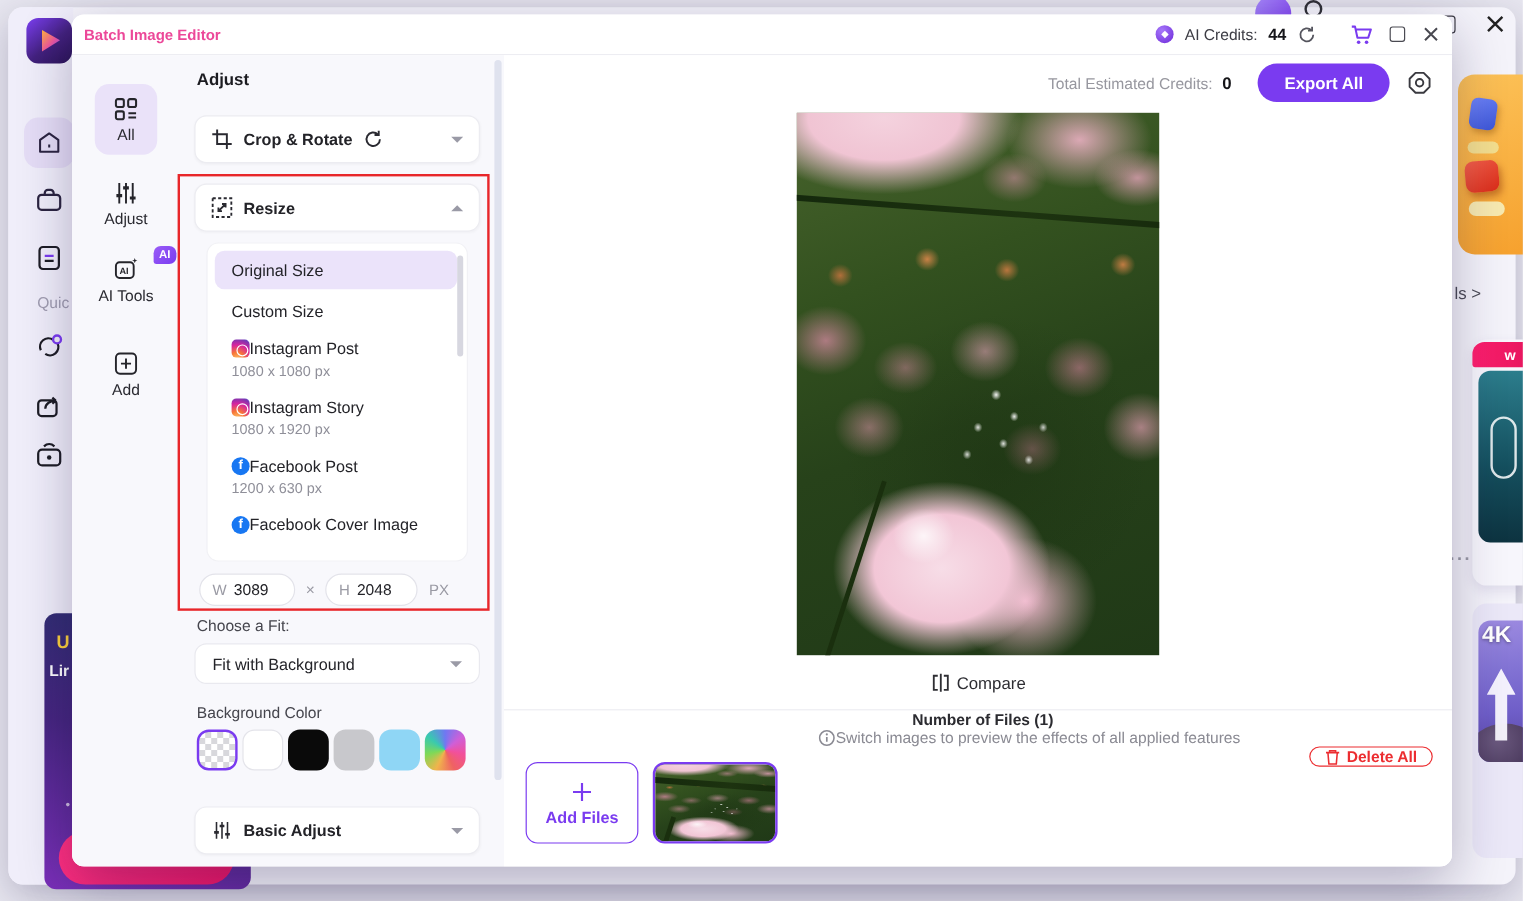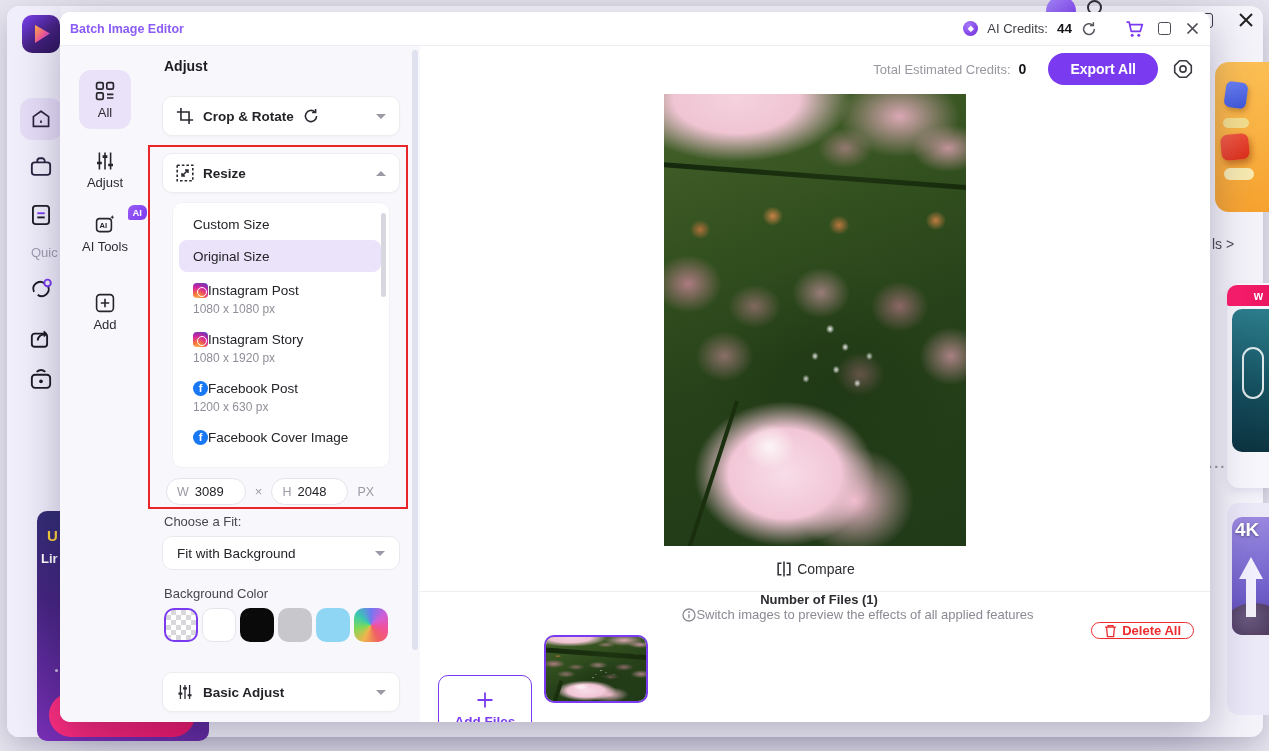--- a/index.html
+++ b/index.html
@@ -68,21 +68,21 @@
   .promo-u { position:absolute; left:10px; top:16px; color:#ffd43b; font-weight:800; font-size:15px; }
   .promo-lir { position:absolute; left:4px; top:40px; color:#fff; font-weight:700; font-size:13px; }
   .promo-blob { position:absolute; left:12px; top:182px; width:146px; height:44px; border-radius:26px;
                 background:linear-gradient(100deg,#ff2f80,#ec1566); }
   .promo-dot { position:absolute; width:3px; height:3px; border-radius:50%; background:rgba(255,255,255,.7); }
 
   
   .dialog { position:absolute; left:60px; top:12px; width:1150px; height:710px; background:#fff;
             border-radius:10px; box-shadow:0 14px 44px rgba(30,20,70,.30); overflow:hidden; z-index:10; }
   .titlebar { height:34px; display:flex; align-items:center; padding:0 10px; border-bottom:1px solid #ededf2; background:#fff; }
-  .tb-title { font-size:12.5px; font-weight:700; color:#8b5cf6; }
+  .tb-title { font-size:12.5px; font-weight:700; color:#ec4899; }
   .tb-right { margin-left:auto; display:flex; align-items:center; gap:9px; }
   .coin { width:15px; height:15px; border-radius:50%; background:radial-gradient(circle at 35% 30%,#a678fa,#6d28d9);
           color:#fff; font-size:8px; line-height:15px; text-align:center; }
   .cred-label { font-size:13px; color:#3c3c44; }
   .cred-value { font-size:13.5px; font-weight:800; color:#16161a; }
   .tb-sep { width:10px; }
   .tb-max { width:13px; height:13px; border:1.5px solid #4a4a52; border-radius:2.5px; margin:0 5px; }
   .tb-btn { display:flex; align-items:center; justify-content:center; cursor:default; }
 
   .dlg-body { position:absolute; top:34px; left:0; right:0; bottom:0; background:#f8f8fc; }
@@ -206,21 +206,21 @@
   .files-bar { position:absolute; top:545px; left:0; right:0; height:38px; border-top:1px solid #ededf2;
                display:flex; align-items:center; padding:0 16px 0 24px;flex-direction:column; }
   .files-count { font-size:13px; font-weight:600; color:#2b2b30; }
   .files-hint { display:flex; align-items:center; gap:0; margin-left:78px; }
   .files-hint span { font-size:13px; color:#8a8a93; }
   .delete-btn { margin-left:auto; height:26px; padding:0 12px; border-radius:14px; border:1.2px solid #ec2d30;
                 background:#fff; color:#ec2d30; font-size:13px; font-weight:bold; display:flex; align-items:center; gap:5px;
                 font-family:"Liberation Sans",sans-serif; }
   .files-row { position:absolute; top:589px; left:18px; display:flex; gap:12px; align-items:flex-start; }
   .add-files { width:94px; height:68px; background:#fff; border:1.5px solid #7a3bf0; border-radius:10px;
-               display:flex; flex-direction:column; align-items:center; justify-content:center; gap:4px;margin-top:40px; }
+               display:flex; flex-direction:column; align-items:center; justify-content:center; gap:4px; }
   .add-files span { font-size:13.5px; font-weight:600; color:#7a3bf0; }
   .thumb { width:104px; height:68px; border:2px solid #7a3bf0; border-radius:10px; overflow:hidden; }
   .thumb .flower-art { width:100%; height:100%; }
 </style>
 </head>
 <body>
 
 <div class="bg-win">
   <div class="bg-side">
     <div class="app-logo">
@@ -407,22 +407,22 @@
       <div class="card" style="top:107px">
         <svg width="18" height="18" viewBox="0 0 18 18">
           <rect x="1.2" y="1.2" width="15.6" height="15.6" fill="none" stroke="#2a2a31" stroke-width="1.6" stroke-dasharray="2.6 2"></rect>
           <path d="M6 12l6-6M12 9V6H9M6 9v3h3" fill="none" stroke="#2a2a31" stroke-width="1.5"></path>
         </svg>
         <span class="card-label">Resize</span>
         <span class="chev up"></span>
       </div>
 
       <div class="size-list">
+        <div class="opt selected">Original Size</div>
         <div class="opt plain">Custom Size</div>
-        <div class="opt selected">Original Size</div>
         <div class="opt-social">
           <div class="opt-row">
               <span class="ig-ico"></span>
               <span>Instagram Post</span>
             </div>
           <div class="opt-dims">1080 x 1080 px</div>
         </div>
         <div class="opt-social">
           <div class="opt-row">
               <span class="ig-ico"></span>

